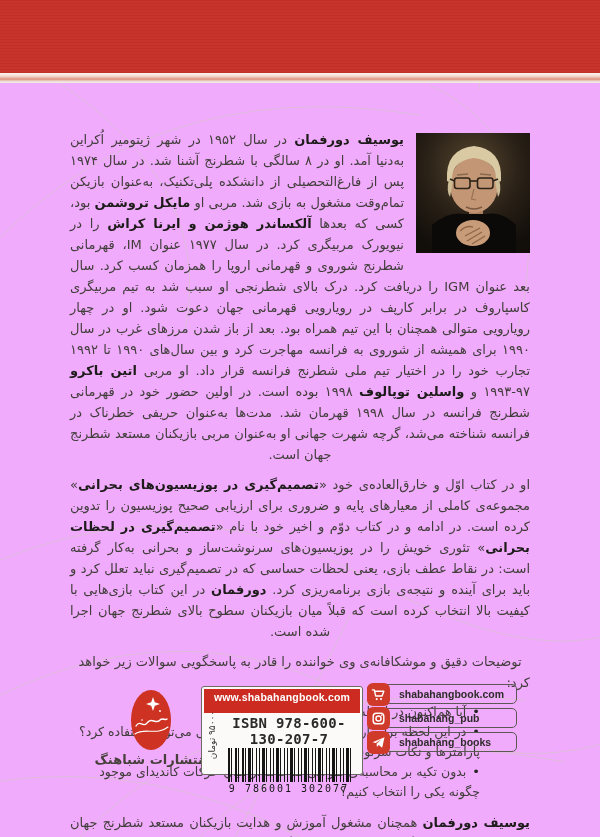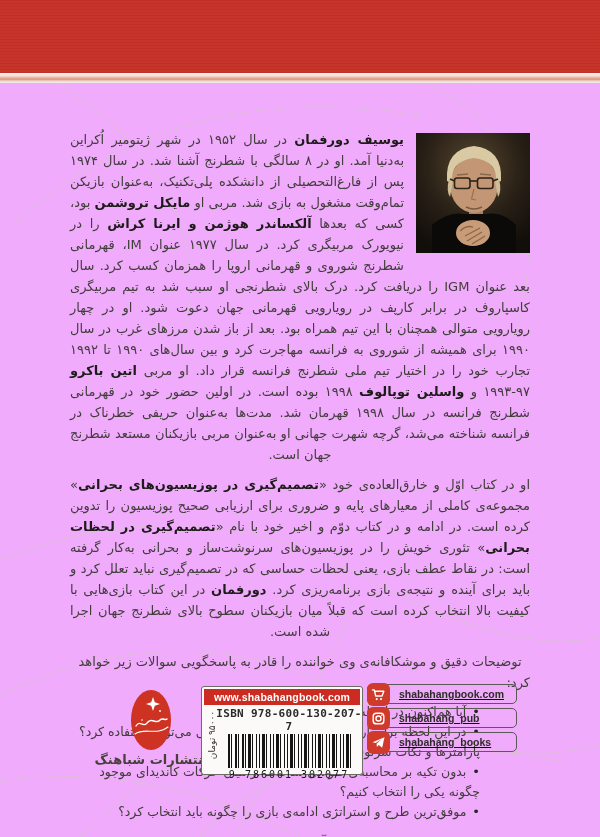--- a/index.html
+++ b/index.html
@@ -30,36 +30,36 @@
   ul.qs li{text-align:right;line-height:20px;font-size:12.5px;}
   ul.qs li::before{content:"•";color:#262422;margin-left:6px;font-size:13px;}
 
   
   .logo{position:absolute;left:129px;top:689px;}
   .publisher-name{position:absolute;left:93px;top:752px;width:116px;text-align:center;
     direction:rtl;font-weight:700;font-size:13px;color:#47403a;}
 
   .barcode-box{position:absolute;left:201px;top:686px;width:162px;height:89px;
     border:1px solid #6e6a66;border-radius:3px;background:#fbfaf8;box-sizing:border-box;}
-  .bc-banner{margin:2px 2px 0 2px;height:16px;background:#cb2b21;color:#fff;
+  .bc-banner{margin:2px 2px 0 2px;height:24px;background:#cb2b21;color:#fff;
     font-family:"Liberation Sans",sans-serif;font-weight:700;font-size:10.5px;line-height:16px;
     text-align:center;letter-spacing:.2px;}
   .bc-isbn{padding-left:14px;text-align:center;font-family:"DejaVu Sans Mono",monospace;
-    font-weight:700;font-size:11px;color:#2a2a2a;margin-top:2px;letter-spacing:.3px;}
+    font-weight:700;font-size:14px;color:#2a2a2a;margin-top:2px;letter-spacing:.3px;}
   .bc-bars{margin:1px 0 0 26px;width:124px;height:34px;
     background:repeating-linear-gradient(90deg,#151515 0 1.5px,transparent 1.5px 3px,#151515 3px 4px,transparent 4px 6.5px,#151515 6.5px 9px,transparent 9px 10px,#151515 10px 11px,transparent 11px 14px);}
   .bc-digits{padding-left:14px;text-align:center;font-family:"DejaVu Sans Mono",monospace;
     font-size:10px;color:#161616;letter-spacing:2px;margin-top:1px;}
   .bc-price{position:absolute;left:-20px;top:42px;width:62px;height:12px;
     transform:rotate(-90deg);text-align:center;direction:rtl;
     font-size:9px;color:#3b3733;white-space:nowrap;}
 
   .social{position:absolute;left:367px;top:684px;}
   .social-row{position:relative;width:150px;height:20px;margin-bottom:4px;
-    border:1px solid #5c5854;border-radius:5px;box-sizing:border-box;text-decoration:underline;}
+    border:1px solid #5c5854;border-radius:5px;box-sizing:border-box;}
   .social-row .txt{display:block;margin-left:31px;font-family:"Liberation Sans",sans-serif;
     font-size:10.5px;line-height:18px;color:#2e2c2a;font-weight:700;white-space:nowrap;}
   .sicon{position:absolute;left:-1px;top:-2px;width:23px;height:23px;border-radius:6px;
     background:#cf3a2a;display:flex;align-items:center;justify-content:center;}
 </style>
 </head>
 <body>
 
 <div class="page">
 
@@ -120,21 +120,20 @@
     </p>
 
     <p class="center-last"><span>او در کتاب اوّل و خارق‌العاده‌ی خود «</span><span class="b">تصمیم‌گیری در پوزیسیون‌های بحرانی</span><span>» مجموعه‌ی کاملی از معیارهای پایه و ضروری برای ارزیابی صحیح پوزیسیون را تدوین کرده است. در ادامه و در کتاب دوّم و اخیر خود با نام «</span><span class="b">تصمیم‌گیری در لحظات بحرانی</span><span>» تئوری خویش را در پوزیسیون‌های سرنوشت‌ساز و بحرانی به‌کار گرفته است: در نقاط عطف بازی، یعنی لحظات حساسی که در تصمیم‌گیری نباید تعلل کرد و باید برای آینده و نتیجه‌ی بازی برنامه‌ریزی کرد. </span><span class="b">دورفمان</span><span> در این کتاب بازی‌هایی با کیفیت بالا انتخاب کرده است که قبلاً میان بازیکنان سطوح بالای شطرنج جهان اجرا شده است.</span></p>
 
     <p class="lead-line">توضیحات دقیق و موشکافانه‌ی وی خواننده را قادر به پاسخگویی سوالات زیر خواهد کرد:</p>
 
     <ul class="qs">
       <li>آیا هم‌اکنون در لحظه‌ی بحرانی بازی قرار داریم؟</li>
       <li>در این لحظه برای ارزیابی پوزیسیون از چه ابزارهایی می‌توان استفاده کرد؟ پارامترها و نکات سرنوشت‌ساز کدامند؟</li>
       <li>بدون تکیه بر محاسبه‌ی طولانی شاخه‌ها از میان حرکات کاندیدای موجود چگونه یکی را انتخاب کنیم؟</li>
-      <li>موفق‌ترین طرح و استراتژی ادامه‌ی بازی را چگونه باید انتخاب کرد؟</li>
     </ul>
 
     <p class="center-last"><span class="b">یوسیف دورفمان</span><span> همچنان مشغول آموزش و هدایت بازیکنان مستعد شطرنج جهان است. شیوه‌ی تصمیم‌گیری ابداعی او به‌سادگی قابل درک و کاربردی است و به‌دلیل بازدهی بی‌نظیرش بازیکن می‌تواند شیوه‌ی فوق را به‌عنوان سنگ‌بنای ساختار </span></p>
   </div>
 
   <div class="logo">
     <svg width="44" height="64" viewBox="0 0 44 64">
       <ellipse cx="22" cy="31" rx="20" ry="30" fill="#cd3222"></ellipse>
       <polygon points="24,8 25.8,13.2 31,15 25.8,16.8 24,22 22.2,16.8 17,15 22.2,13.2" fill="#fff"></polygon>
       <circle cx="31" cy="22" r="0.9" fill="#fff"></circle>

